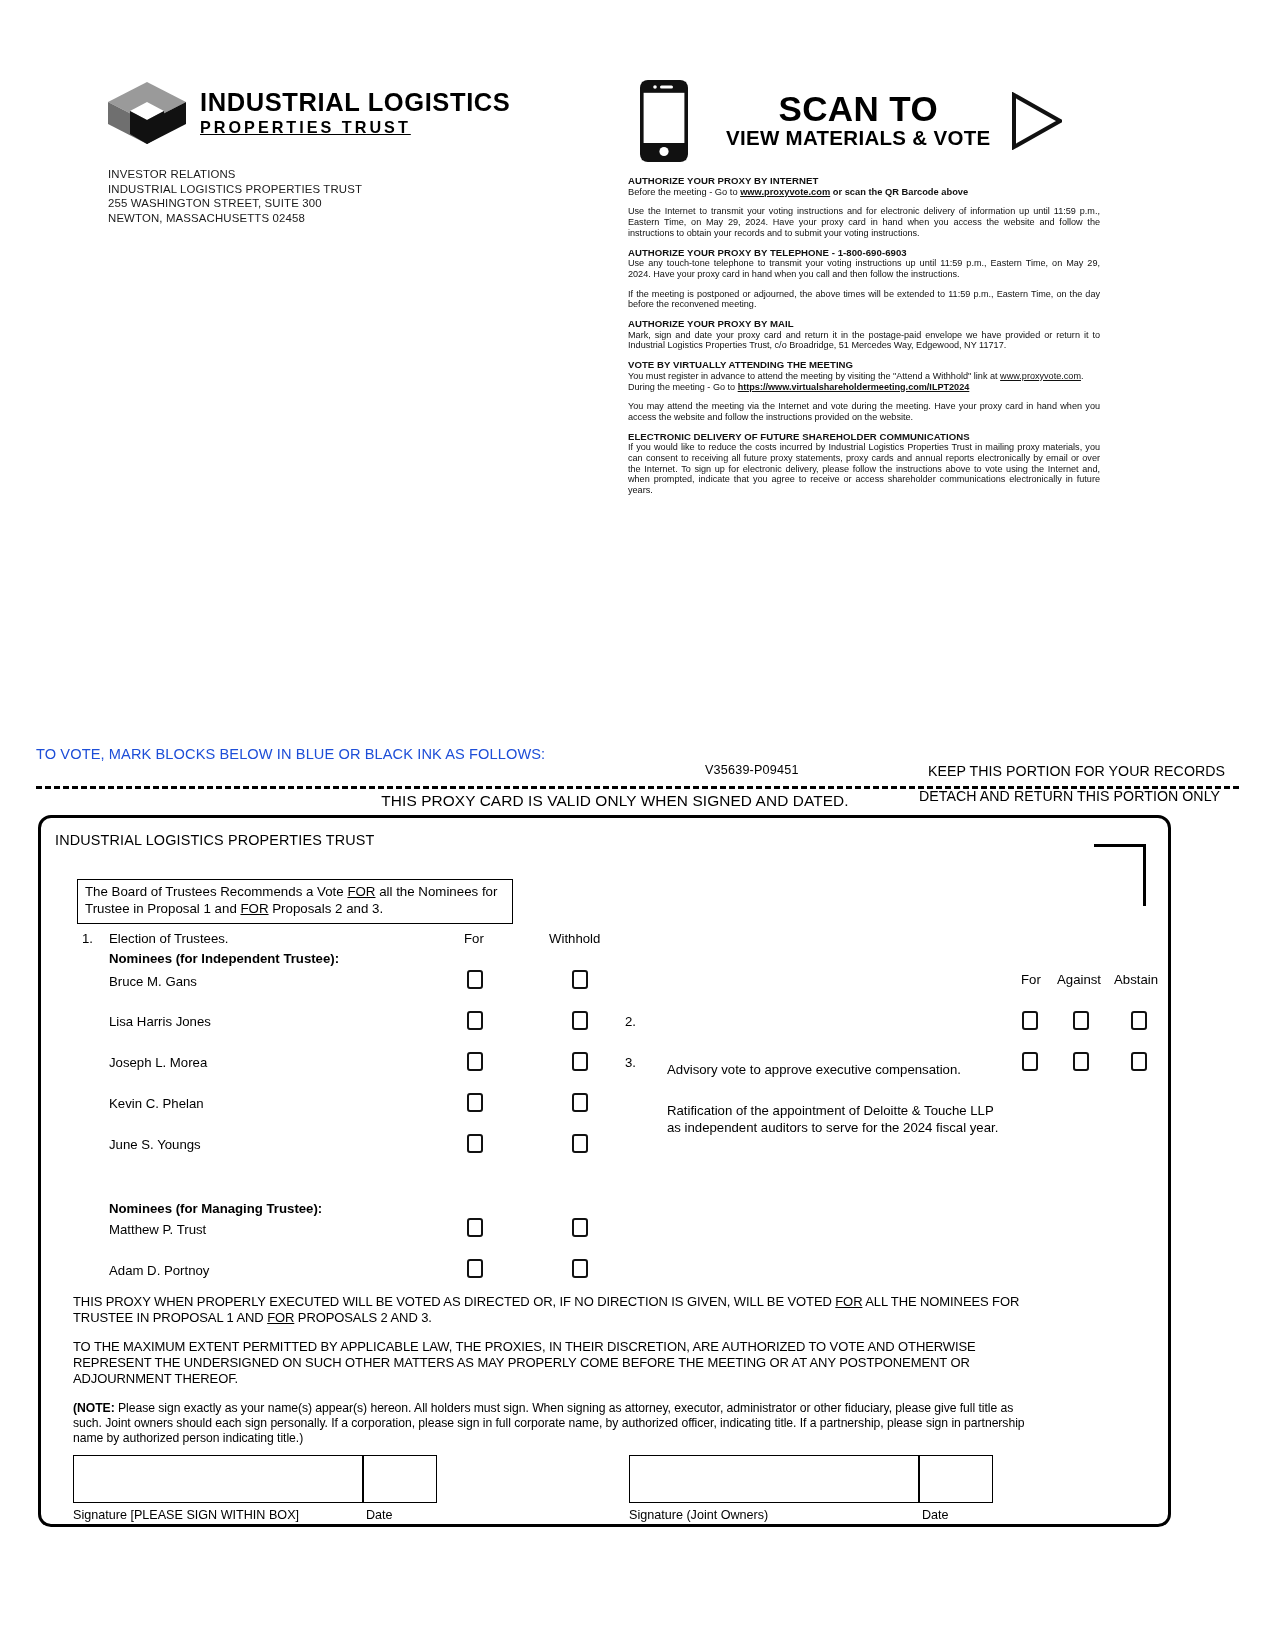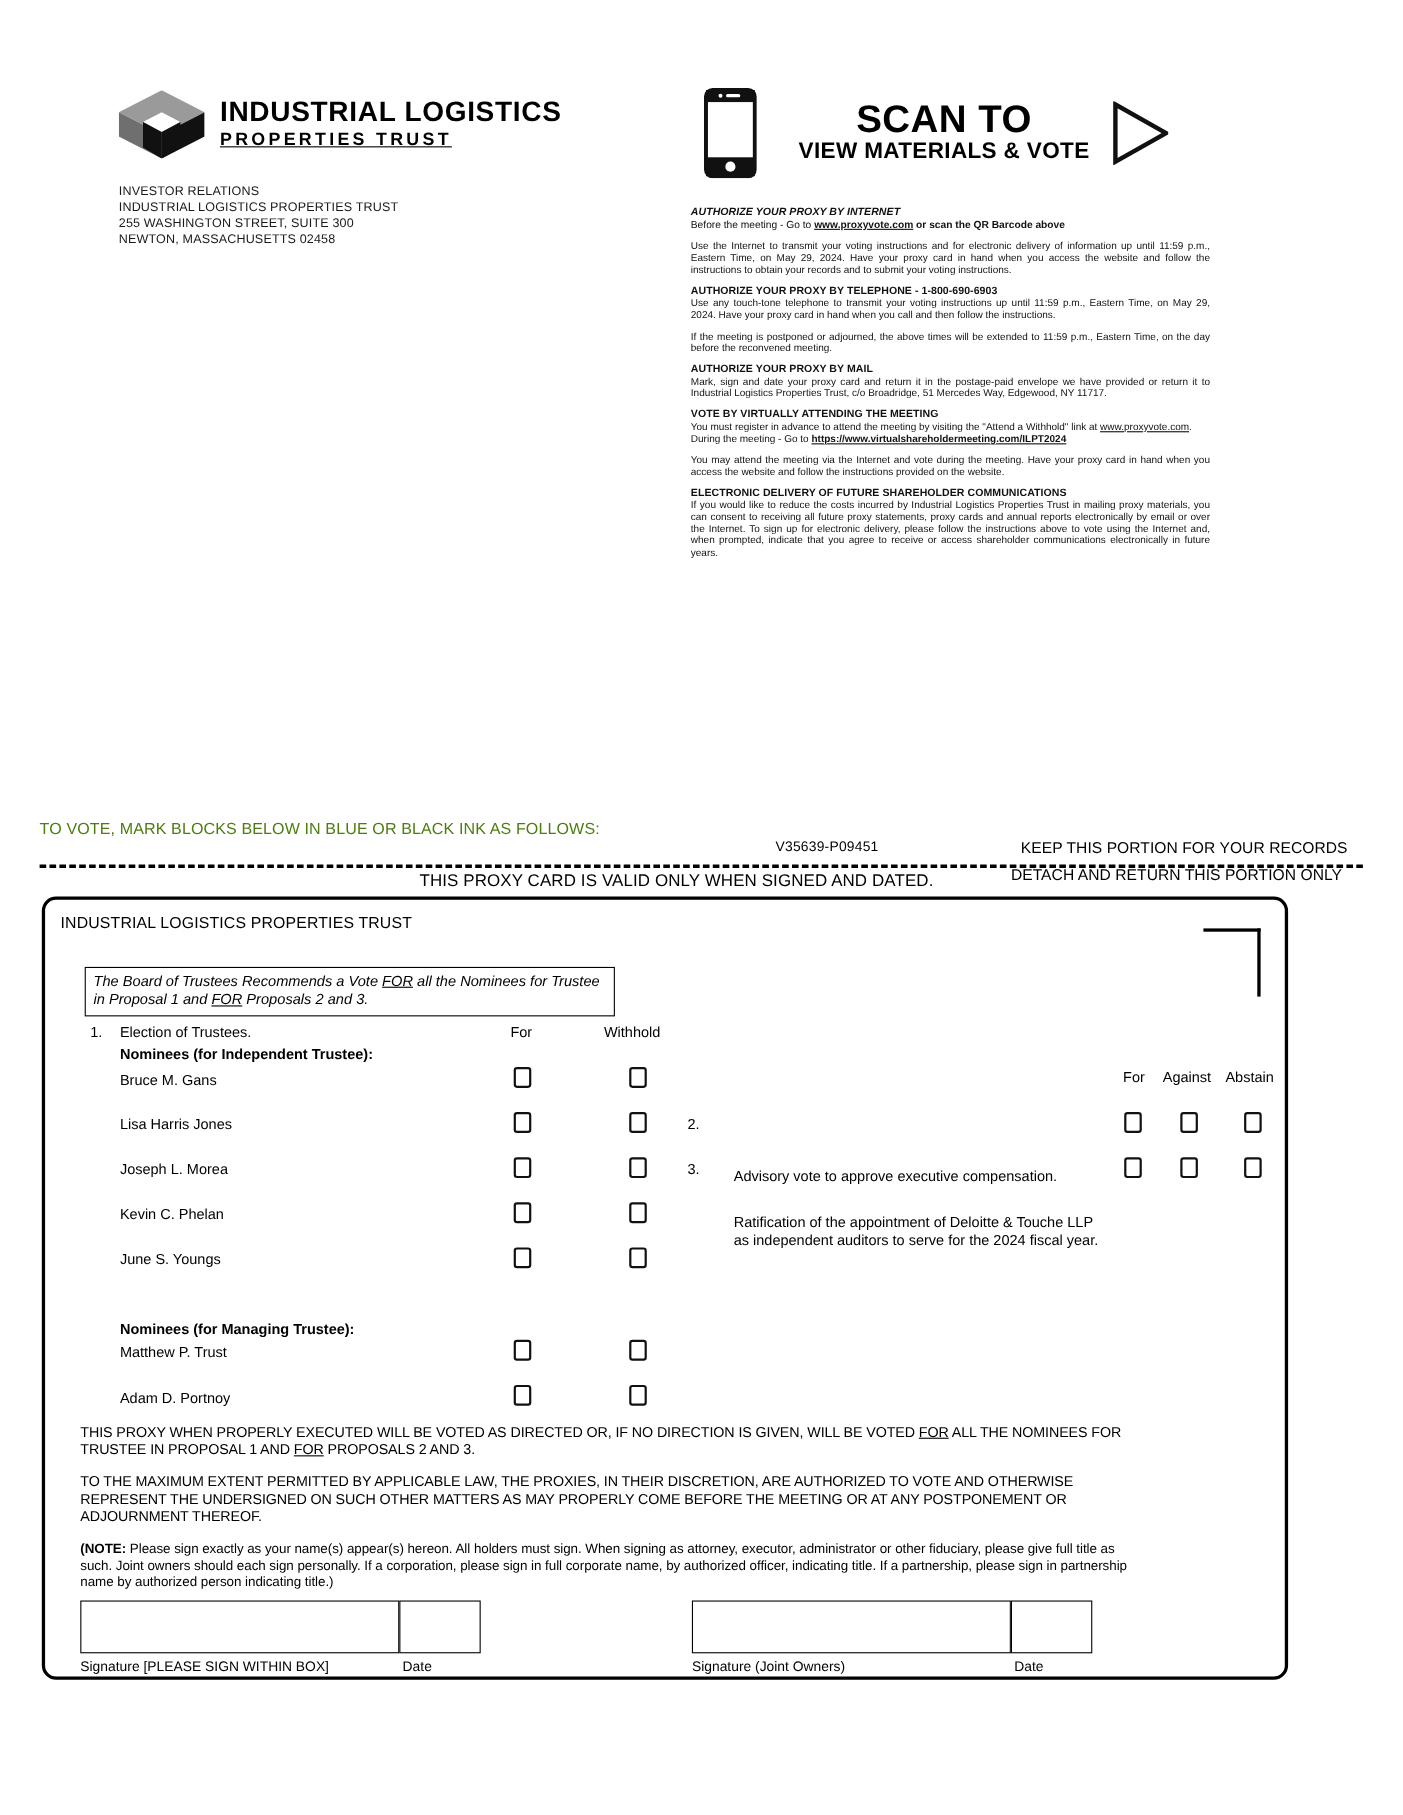--- a/index.html
+++ b/index.html
@@ -89,35 +89,35 @@
     font-size: 9.1px;
     line-height: 10.7px;
     color: #111;
   }
   .ins-head {
     font-weight: bold;
     font-size: 9.6px;
     letter-spacing: 0.05px;
     margin-top: 9px;
   }
-  .ins-head.first { margin-top: 12px; font-style: italic; }
+  .ins-head.first { margin-top: 0; }
   .ins-sub { font-size: 9.3px; }
   .ins-body { text-align: justify; margin-top: 0px; }
   .ins-body.gap { margin-top: 9px; }
   .ul { text-decoration: underline; }
   .bd { font-weight: bold; }
 
   
   #to-vote-line {
     position: absolute;
     left: 36px;
     top: 746px;
     font-size: 14.6px;
     letter-spacing: 0.1px;
-    color: #4d7c0f;
+    color: #1d4ed8;
   }
   #control-number {
     position: absolute;
     left: 705px;
     top: 763px;
     font-size: 12.6px;
     letter-spacing: 0.2px;
   }
   #dashed-rule {
     position: absolute;
@@ -180,27 +180,26 @@
     height: 62px;
     border-top: 3px solid #000;
     border-right: 3px solid #000;
     box-sizing: border-box;
   }
 
   #recommend-box {
     position: absolute;
     left: 36px;
     top: 61px;
-    width: 482px;
+    width: 436px;
     border: 1.6px solid #000;
     box-sizing: border-box;
     padding: 4px 7px 6px 7px;
     font-size: 13.3px;
     line-height: 16.5px;
-    font-style: italic;
   }
   #p1-num {
     position: absolute;
     left: 41px;
     top: 113px;
     font-size: 13.2px;
   }
   #p1-title {
     position: absolute;
     left: 68px;

